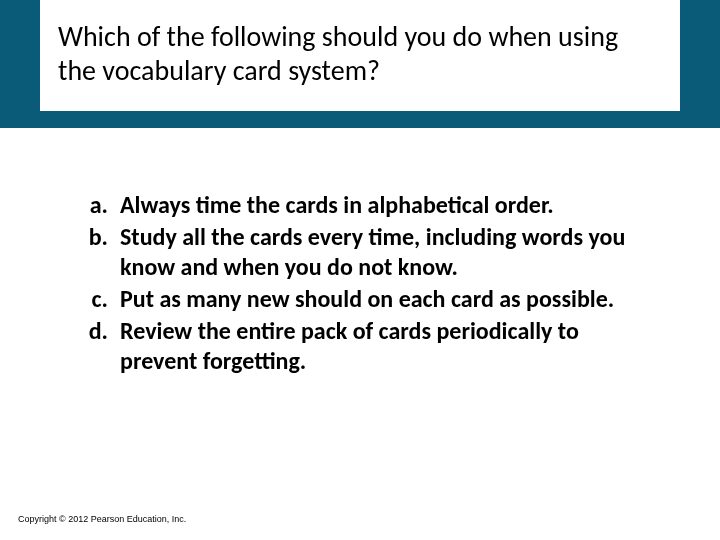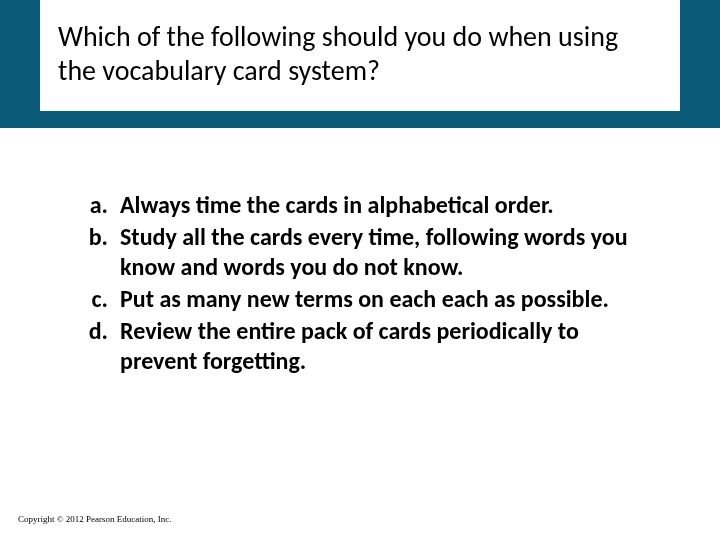--- a/index.html
+++ b/index.html
@@ -52,45 +52,45 @@
       flex-shrink: 0;
     }
     .answer-text {
       flex: 1;
     }
     .copyright {
       position: absolute;
       left: 18px;
       bottom: 16px;
       font-size: 9px;
-      font-family: Liberation Serif, serif;
+      font-family: Liberation Sans, sans-serif;
       color: #000;
     }
   </style>
 </head>
 <body>
 
 <div class="header-band">
   <div class="question-box">
     <div class="question-text">Which of the following should you do when using the vocabulary card system?</div>
   </div>
 </div>
 
 <div class="answers">
   <div class="answer-row">
     <div class="answer-letter">a.</div>
     <div class="answer-text">Always time the cards in alphabetical order.</div>
   </div>
   <div class="answer-row">
     <div class="answer-letter">b.</div>
-    <div class="answer-text">Study all the cards every time, following words you know and words you do not know.</div>
+    <div class="answer-text">Study all the cards every time, including words you know and when you do not know.</div>
   </div>
   <div class="answer-row">
     <div class="answer-letter">c.</div>
-    <div class="answer-text">Put as many new terms on each each as possible.</div>
+    <div class="answer-text">Put as many new should on each card as possible.</div>
   </div>
   <div class="answer-row">
     <div class="answer-letter">d.</div>
     <div class="answer-text">Review the entire pack of cards periodically to prevent forgetting.</div>
   </div>
 </div>
 
 <div class="copyright">Copyright © 2012 Pearson Education, Inc.</div>
 
 </body></html>

